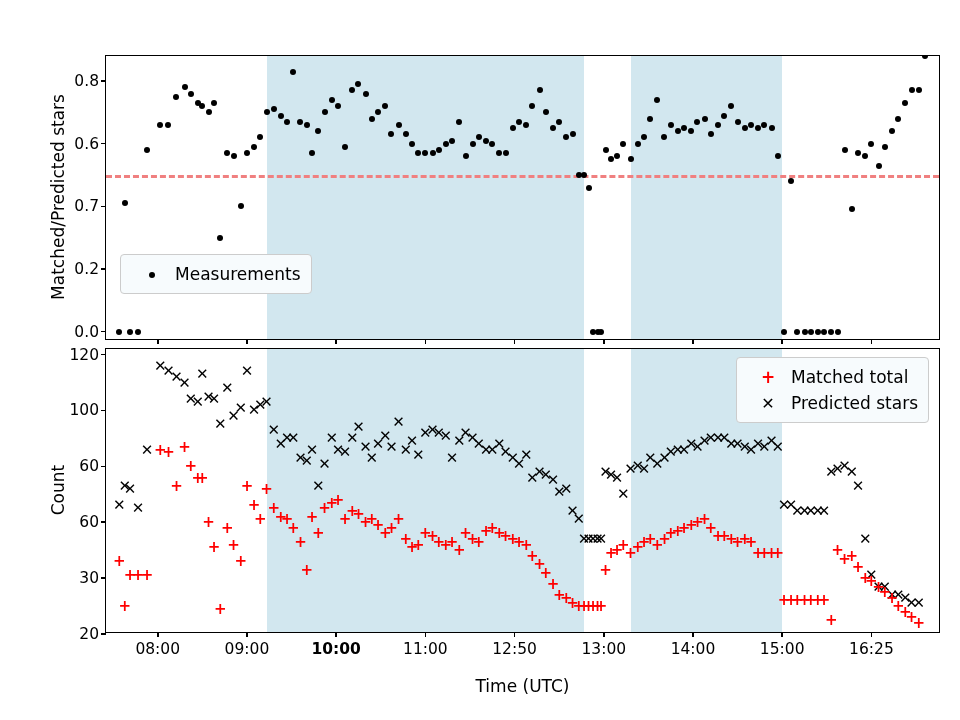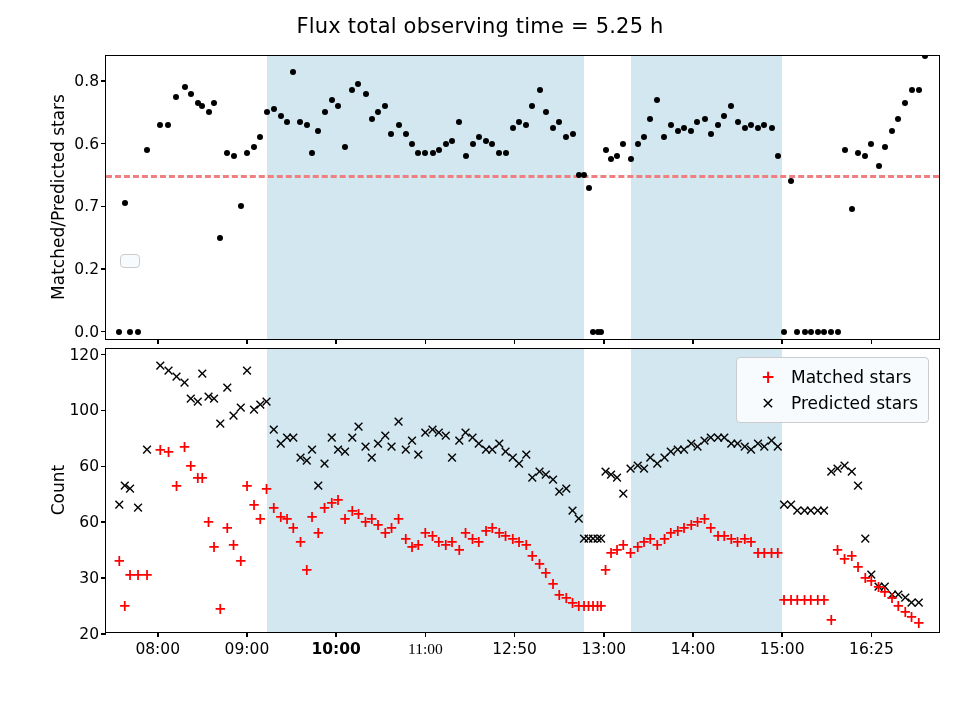--- a/index.html
+++ b/index.html
@@ -27,21 +27,20 @@
   .legkey{width:46px;text-align:center;display:inline-block;}
   .legdash{display:inline-block;width:34px;height:0;border-top:3px dashed #f08080;}
   #legend-top{left:14px;top:198px;}
   #legend-bot{right:10px;top:8px;}
 </style>
 </head>
 <body>
 
 <div id="figure">
 
-  <div class="title">Flux total observing time = 5.25 h</div>
 
   <div class="axes" id="ax-top">
     <div class="plotclip" id="clip-top">
         <div class="shade" style="left: 160.577px; width: 317.585px; background: rgb(210, 231, 239);"></div>
         <div class="shade" style="left: 524.551px; width: 151.656px; background: rgb(210, 231, 239);"></div>
         <div class="thresh" style="top: 119.011px; border-top-color: rgb(240, 128, 128);"></div>
         <div class="dot" style="left: 13.3814px; top: 275.604px; background: rgb(0, 0, 0);"></div>
         <div class="dot" style="left: 18.734px; top: 147.198px; background: rgb(0, 0, 0);"></div>
         <div class="dot" style="left: 24.0865px; top: 275.604px; background: rgb(0, 0, 0);"></div>
         <div class="dot" style="left: 32.1154px; top: 275.604px; background: rgb(0, 0, 0);"></div>
@@ -171,20 +170,24 @@
         <div class="ytick" style="top: 212.967px;">0.2</div>
         <div class="ytickmark" style="top: 212.167px;"></div>
         <div class="ytick" style="top: 150.33px;">0.7</div>
         <div class="ytickmark" style="top: 149.53px;"></div>
         <div class="ytick" style="top: 87.6923px;">0.6</div>
         <div class="ytickmark" style="top: 86.8923px;"></div>
         <div class="ytick" style="top: 25.0549px;">0.8</div>
         <div class="ytickmark" style="top: 24.2549px;"></div>
       </div>
     <div class="legend" id="legend-top">
+        <div class="legrow">
+          <span class="legkey"><span style="display:inline-block;width:6px;height:6px;border-radius:50%;background:#000000;vertical-align:middle;"></span></span>
+          <span>Measurements</span>
+        </div>
       </div>
   <div class="xtickmark" style="left: 50.9415px; top: 100%;"></div>
       <div class="xtickmark" style="left: 140.151px; top: 100%;"></div>
       <div class="xtickmark" style="left: 229.36px; top: 100%;"></div>
       <div class="xtickmark" style="left: 318.57px; top: 100%;"></div>
       <div class="xtickmark" style="left: 407.779px; top: 100%;"></div>
       <div class="xtickmark" style="left: 496.988px; top: 100%;"></div>
       <div class="xtickmark" style="left: 586.198px; top: 100%;"></div>
       <div class="xtickmark" style="left: 675.407px; top: 100%;"></div>
       <div class="xtickmark" style="left: 764.617px; top: 100%;"></div>
@@ -454,39 +457,40 @@
         <div class="ytick" style="top: 5.58824px;">120</div>
         <div class="ytickmark" style="top: 4.78824px;"></div>
       </div>
     <div id="ticks-bot-x">
         <div class="xtick" style="left: 51.7415px;">08:00</div>
         <div class="xtickmark" style="left: 50.9415px;"></div>
         <div class="xtick" style="left: 140.951px;">09:00</div>
         <div class="xtickmark" style="left: 140.151px;"></div>
         <div class="xtick" style="left: 230.16px; font-weight: bold;">10:00</div>
         <div class="xtickmark" style="left: 229.36px;"></div>
-        <div class="xtick" style="left: 319.37px; font-family: Liberation Serif, serif;">11:00</div>
+        <div class="xtick" style="left: 319.37px;">11:00</div>
         <div class="xtickmark" style="left: 318.57px;"></div>
         <div class="xtick" style="left: 408.579px;">12:50</div>
         <div class="xtickmark" style="left: 407.779px;"></div>
         <div class="xtick" style="left: 497.788px;">13:00</div>
         <div class="xtickmark" style="left: 496.988px;"></div>
         <div class="xtick" style="left: 586.998px;">14:00</div>
         <div class="xtickmark" style="left: 586.198px;"></div>
         <div class="xtick" style="left: 676.207px;">15:00</div>
         <div class="xtickmark" style="left: 675.407px;"></div>
         <div class="xtick" style="left: 765.417px;">16:25</div>
         <div class="xtickmark" style="left: 764.617px;"></div>
       </div>
     <div class="legend" id="legend-bot">
         <div class="legrow">
           <span class="legkey"><span style="color:#ff0000;font-weight:bold;font-size:17px;">+</span></span>
-          <span>Matched stars</span>
+          <span>Matched total</span>
         </div>
         <div class="legrow">
           <span class="legkey"><span style="color:#000000;font-weight:bold;font-size:16px;">✕</span></span>
           <span>Predicted stars</span>
         </div>
       </div>
   </div>
   <div class="ylabel" id="ylab-bot" style="width: 285px; left: 105px; top: 490.5px; margin-left: -190.5px; margin-top: -11px;">Count</div>
 
+  <div class="xlabel">Time (UTC)</div>
 </div>
 
 </body></html>

